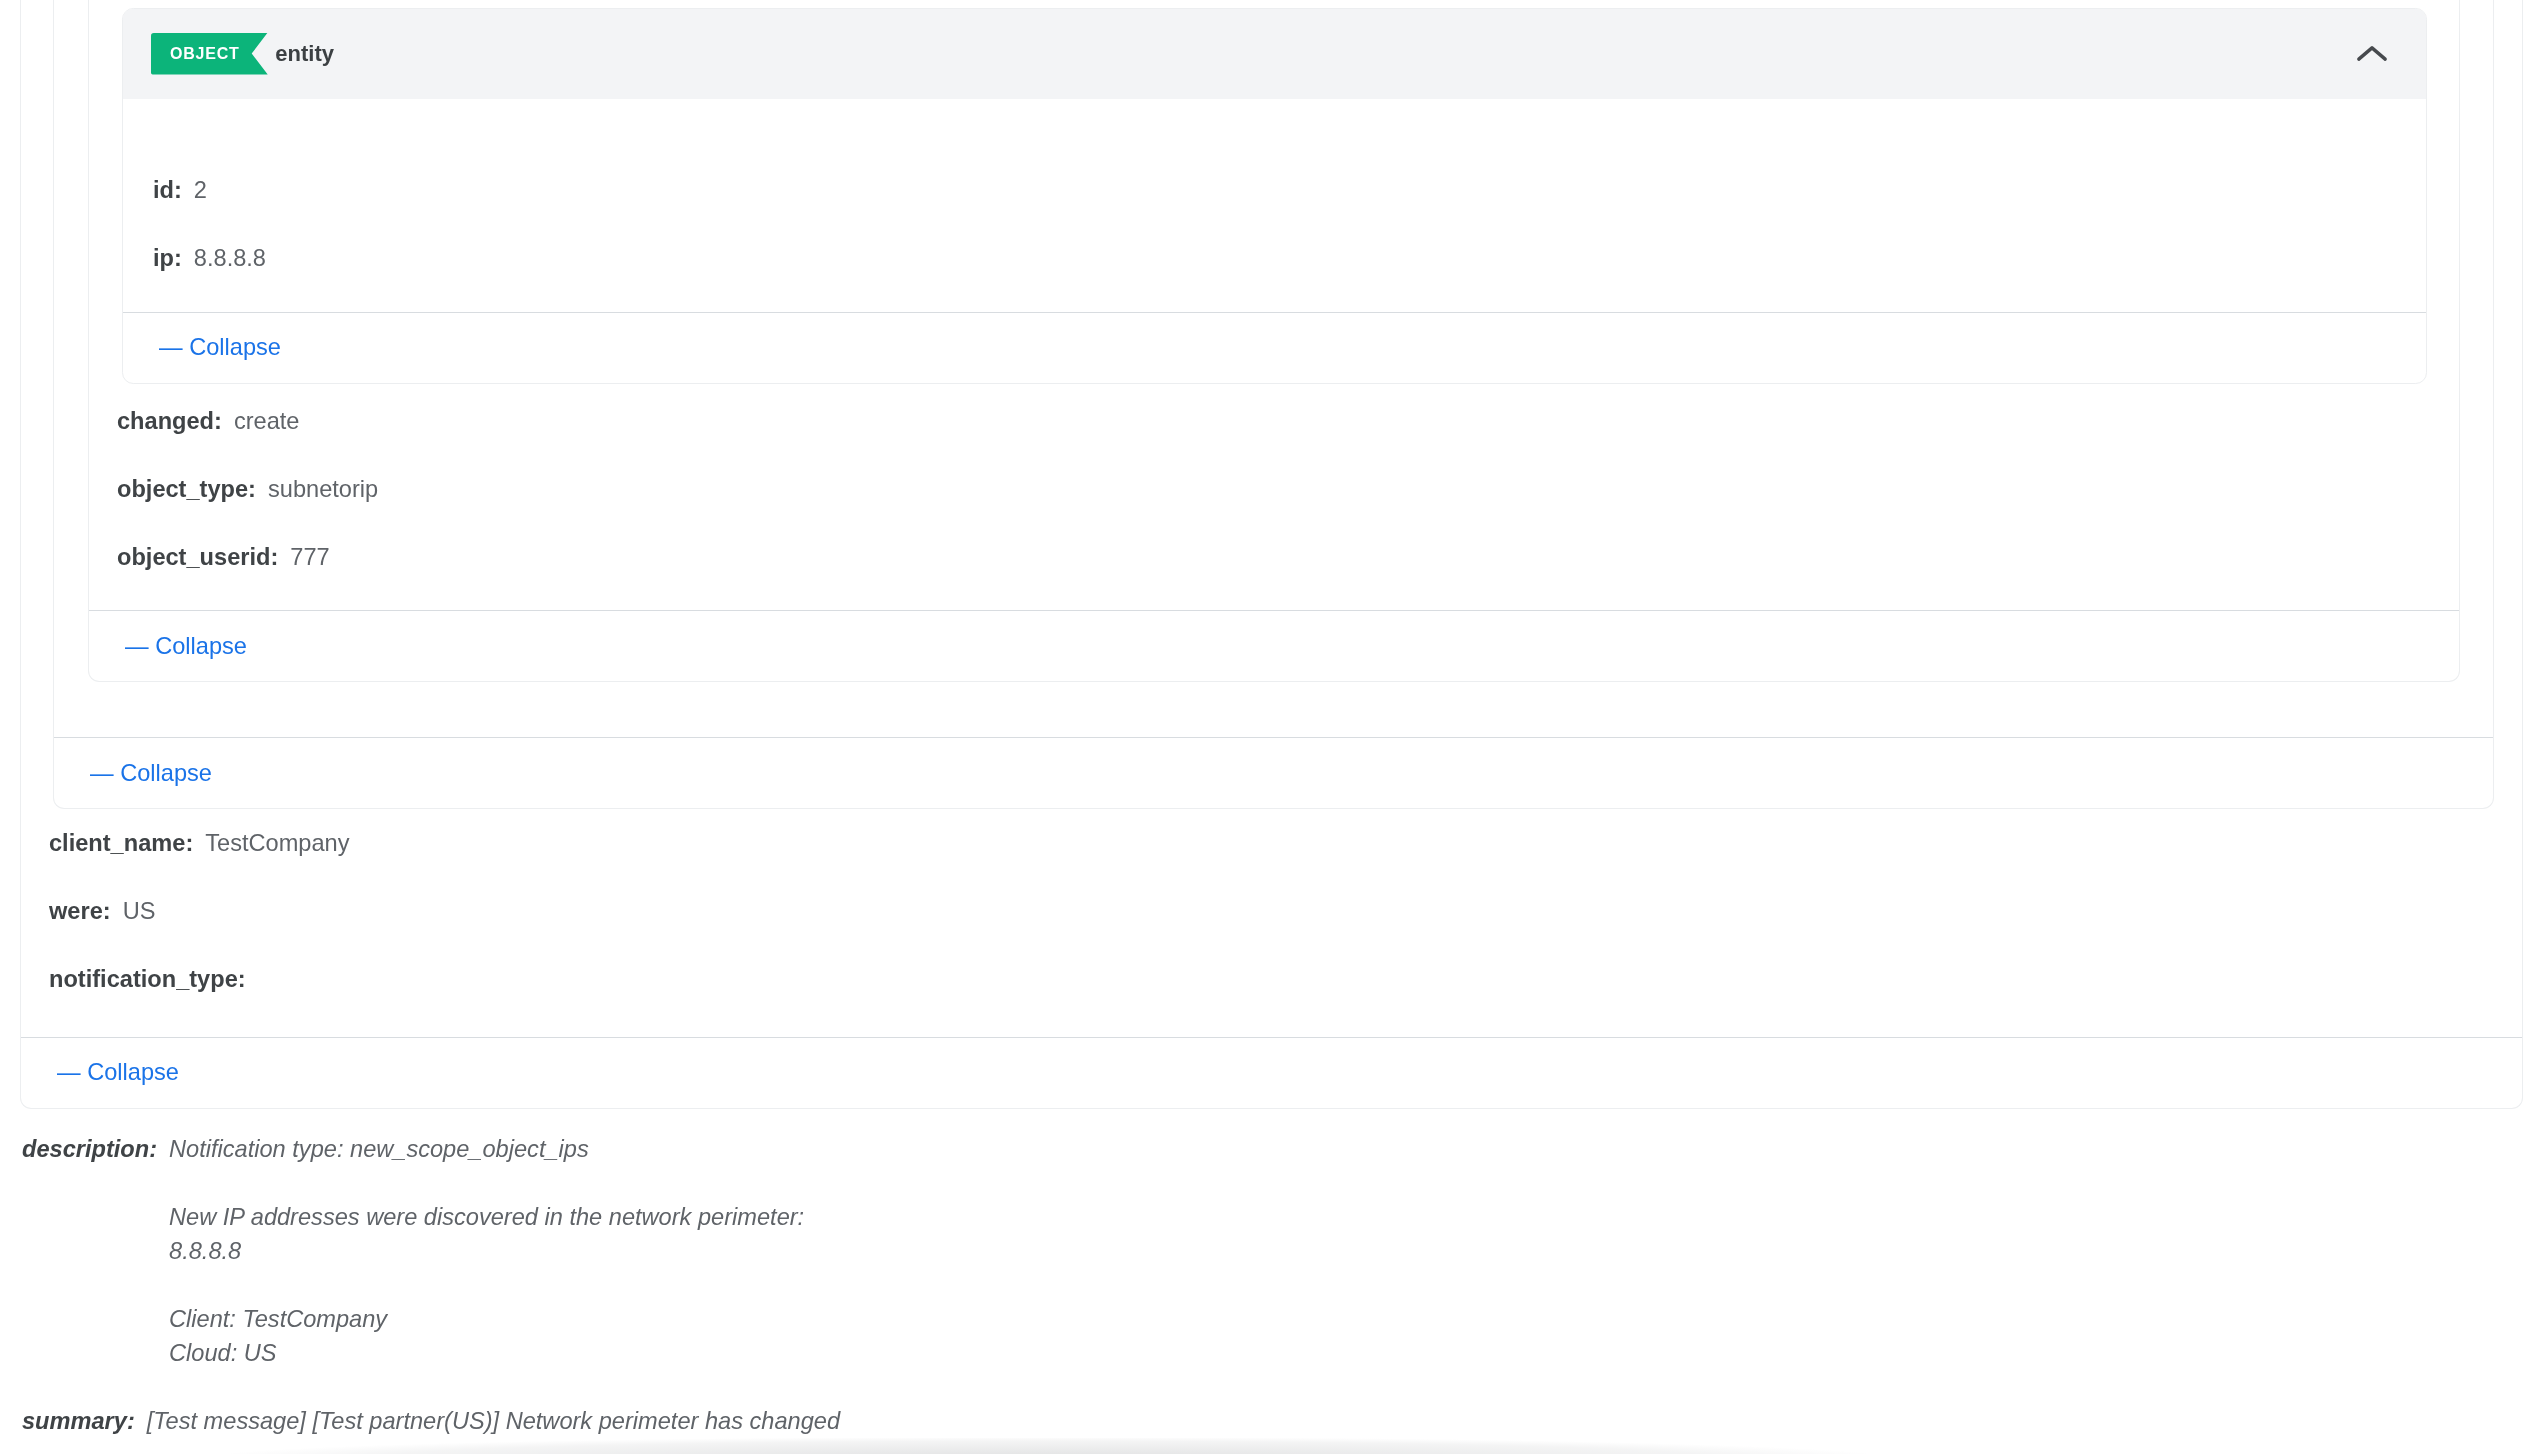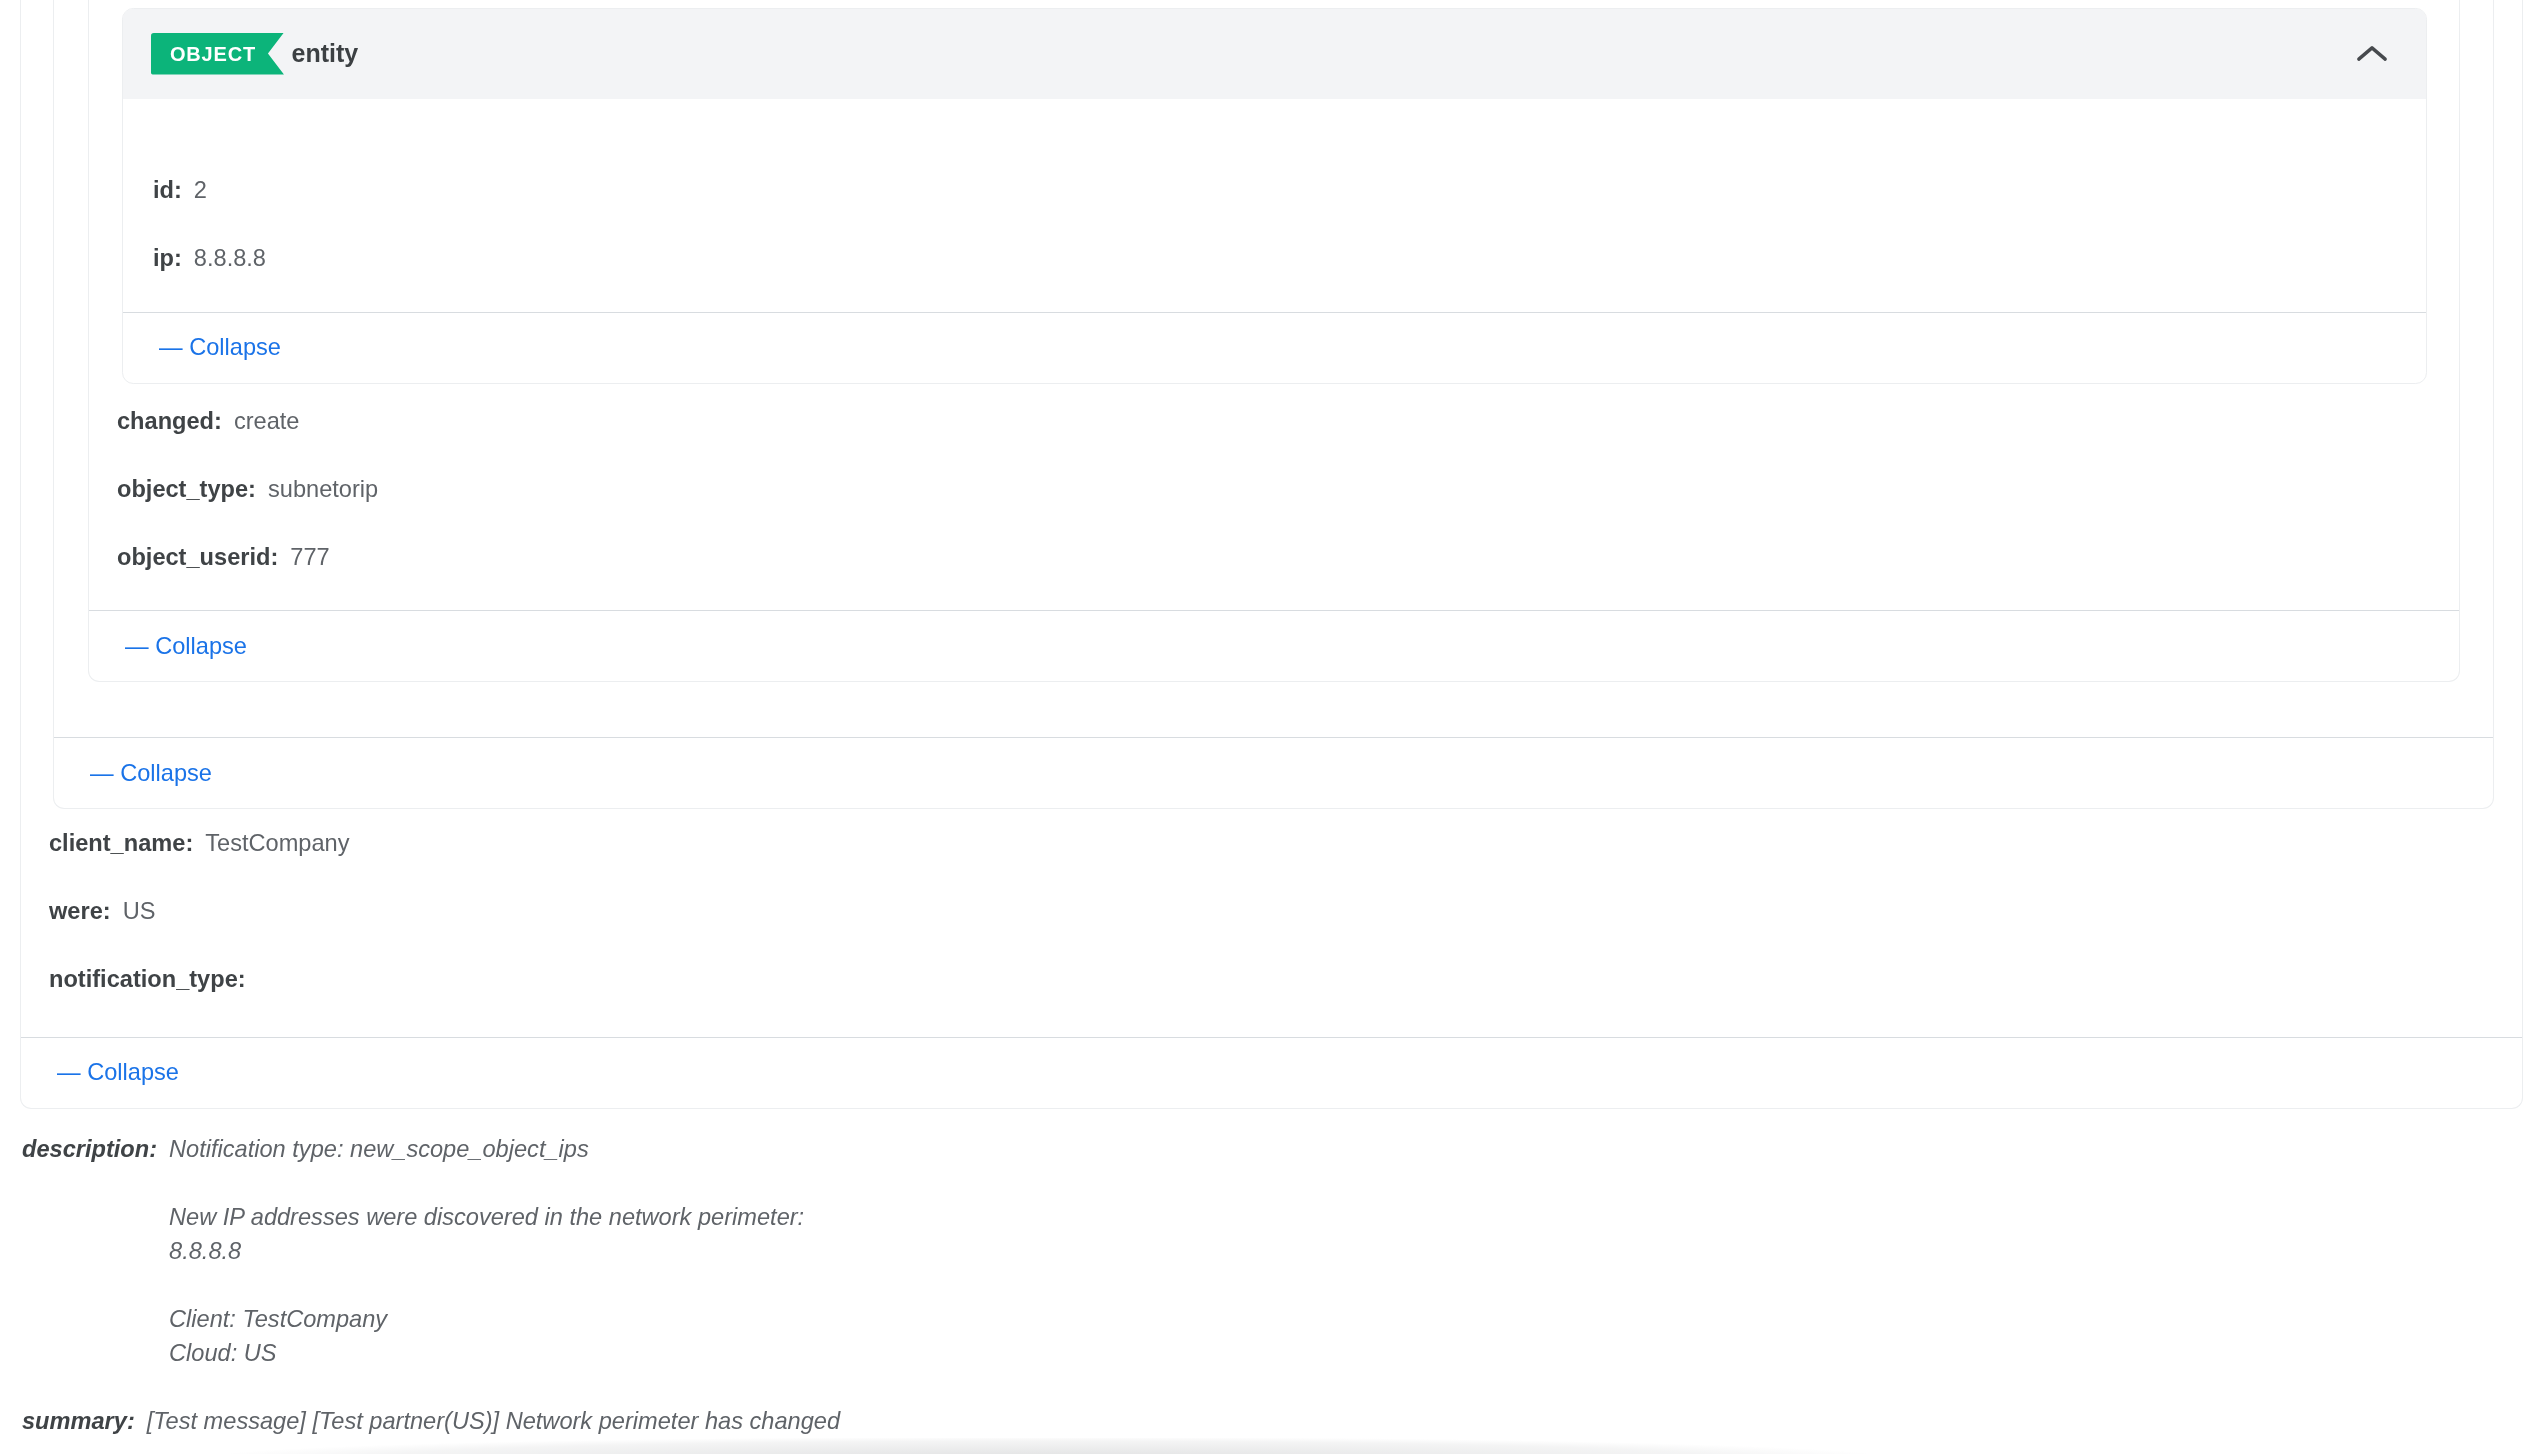--- a/index.html
+++ b/index.html
@@ -16,26 +16,26 @@
   .l1 { margin:0 15px 0 20px; }
   .l2 { margin:0 28px 0 32px; }
   .l3 { margin:0 33px 55px 34px; }
   .l4 { margin:7.6px 32px 0 33px; border-top:1.9px solid #eceef0; border-radius:11.3px; }
 
   .l4-header {
     height:90px; background:#f3f4f6; border-radius:9.4px 9.4px 0 0;
     display:flex; align-items:center; padding:0 38px 0 28px;
   }
   .type-badge {
-    background:#0cb47a; color:#ffffff; font-weight:700; font-size:20px;
+    background:#0cb47a; color:#ffffff; font-weight:700; font-size:16px;
     letter-spacing:0.8px; line-height:42px; height:42px;
     padding:0 28px 0 19px; border-radius:2.8px 0 0 2.8px;
     clip-path:polygon(0 0, 100% 0, calc(100% - 16px) 50%, 100% 100%, 0 100%);
   }
-  .l4-title { font-weight:700; color:#3c4043; font-size:25px; margin-left:7.6px; }
+  .l4-title { font-weight:700; color:#3c4043; font-size:22px; margin-left:7.6px; }
   .chevron-btn { margin-left:auto; display:flex; align-items:center; cursor:pointer; }
 
   .field { display:flex; gap:12px; line-height:68px; }
   .field .lbl { font-weight:700; color:#3f4346; flex:none; }
   .field .val { color:#5f6368; }
 
   .l4-body   { padding:57px 28px 20px 30px; }
   .l3-fields { padding:3.8px 28px 19px 28px; }
   .l1-fields { padding:0 28px 23.6px 28px; }
 

